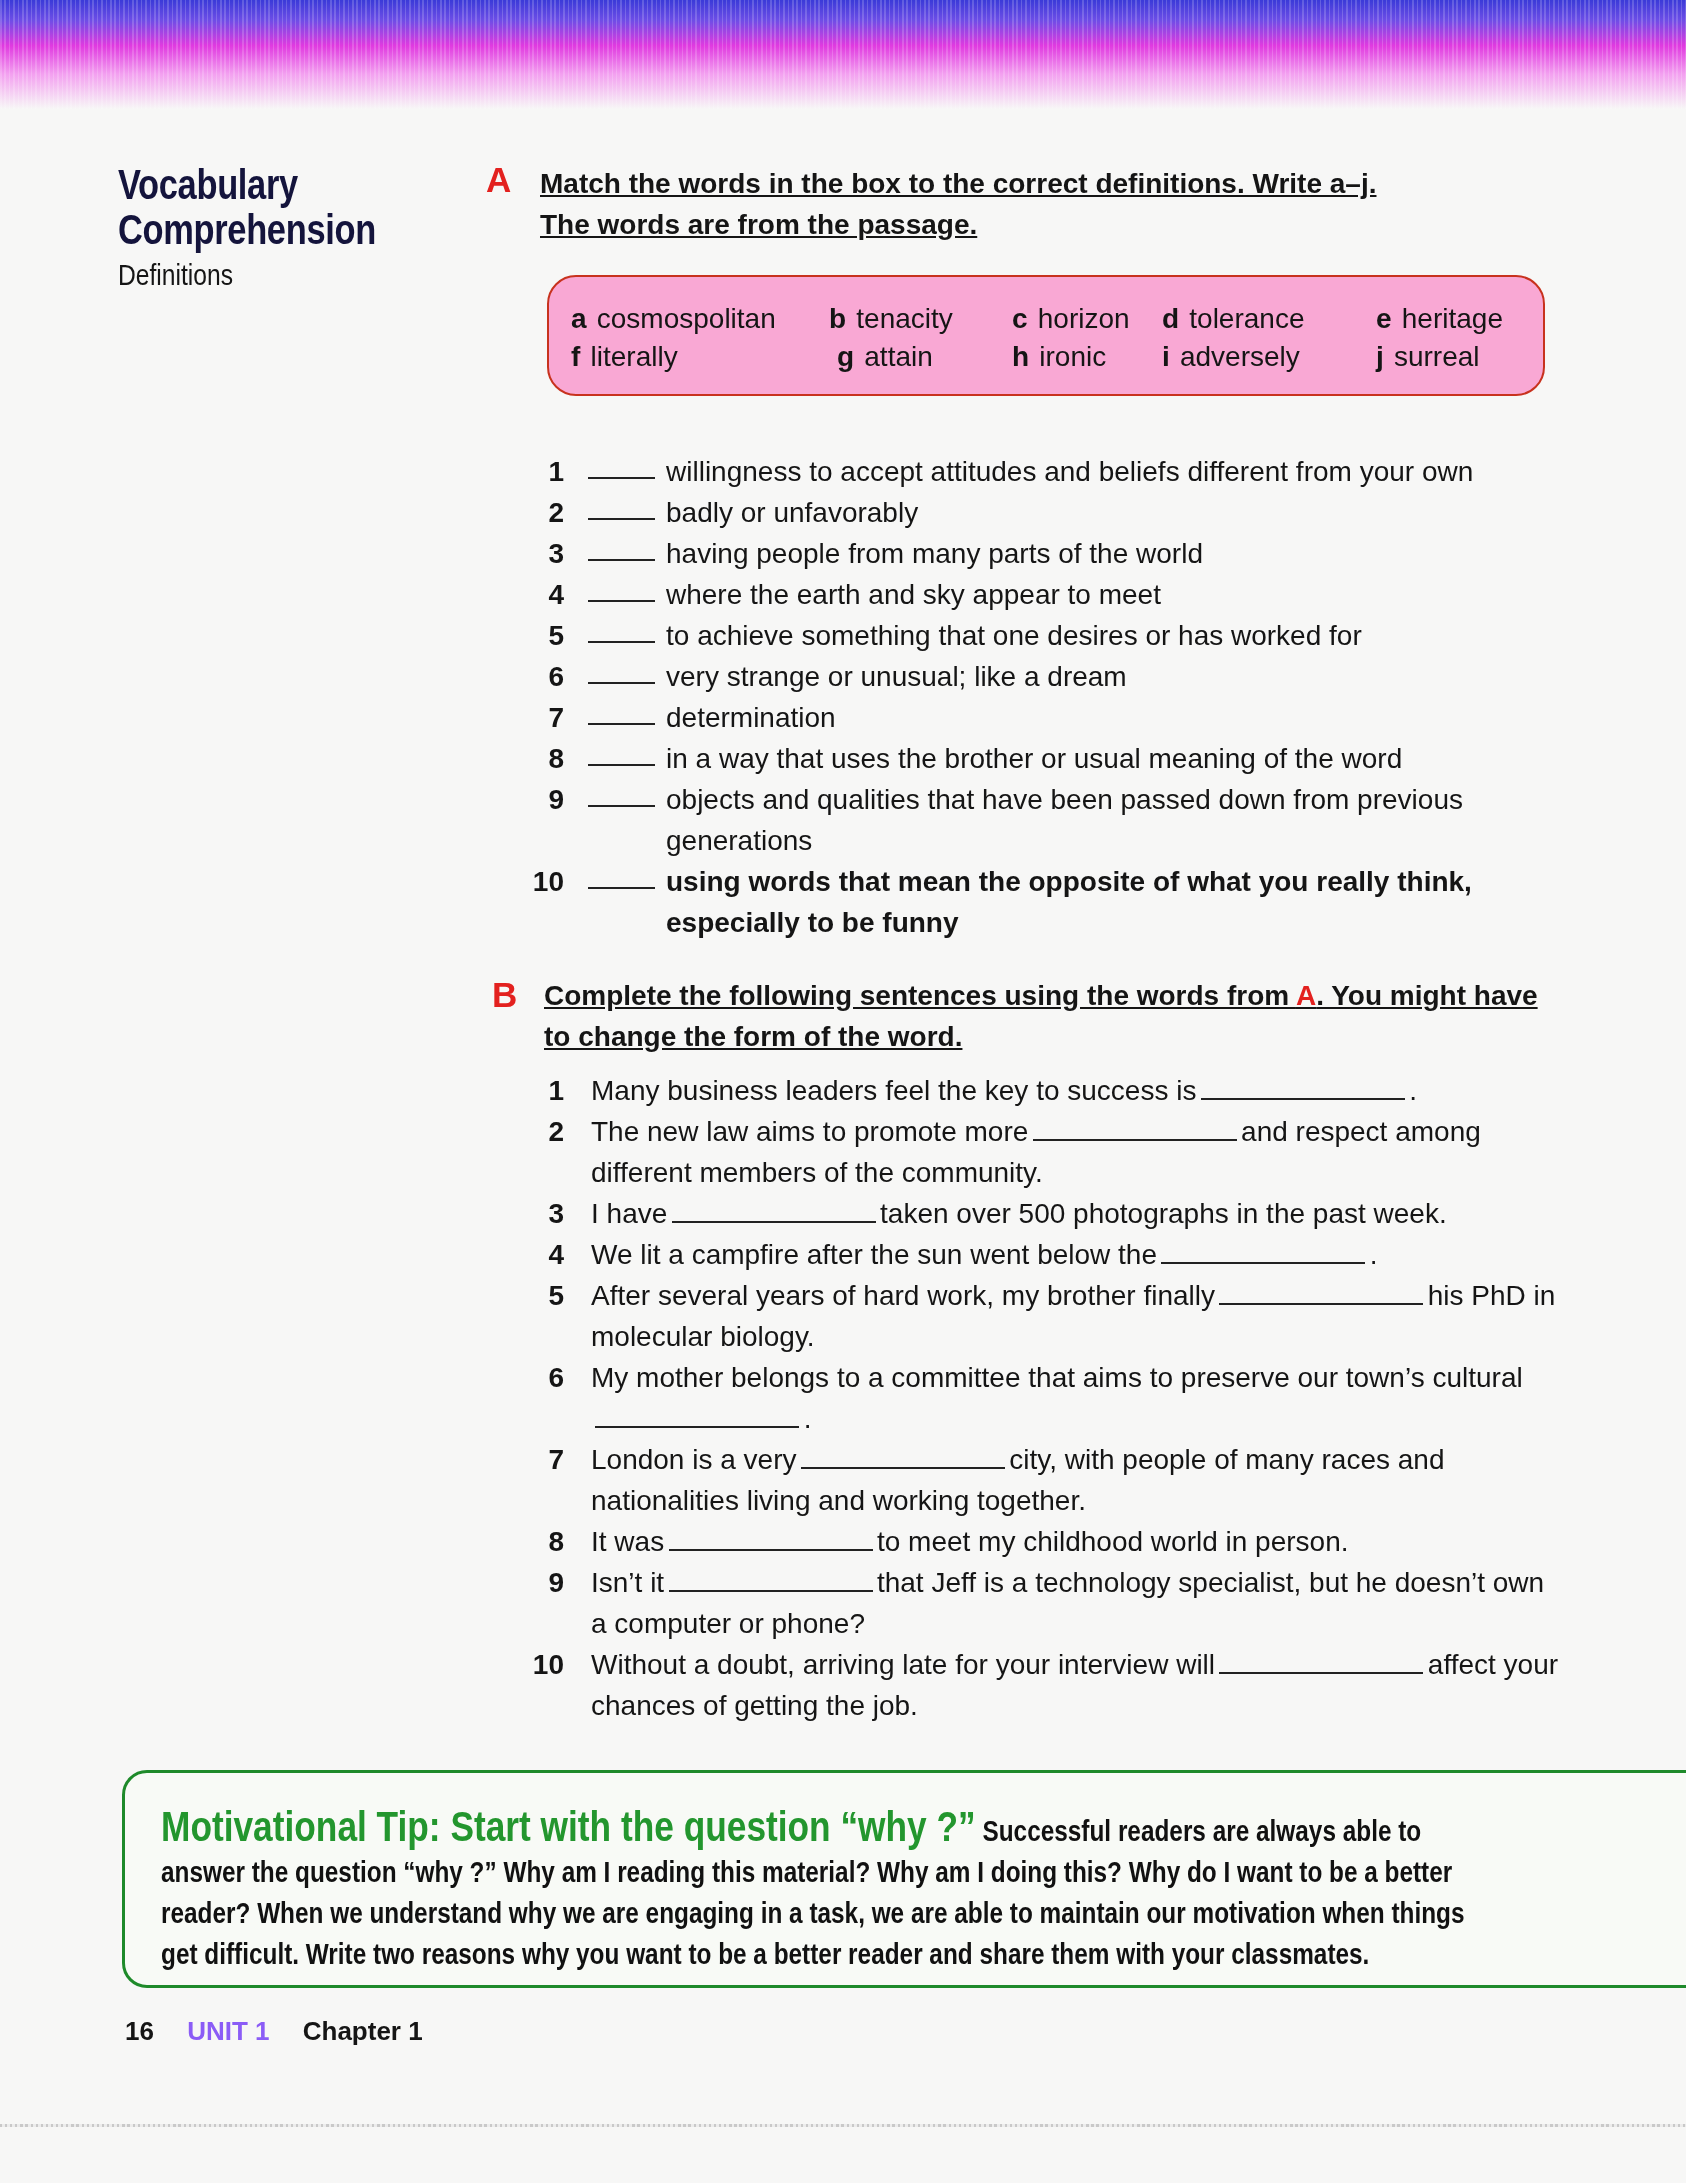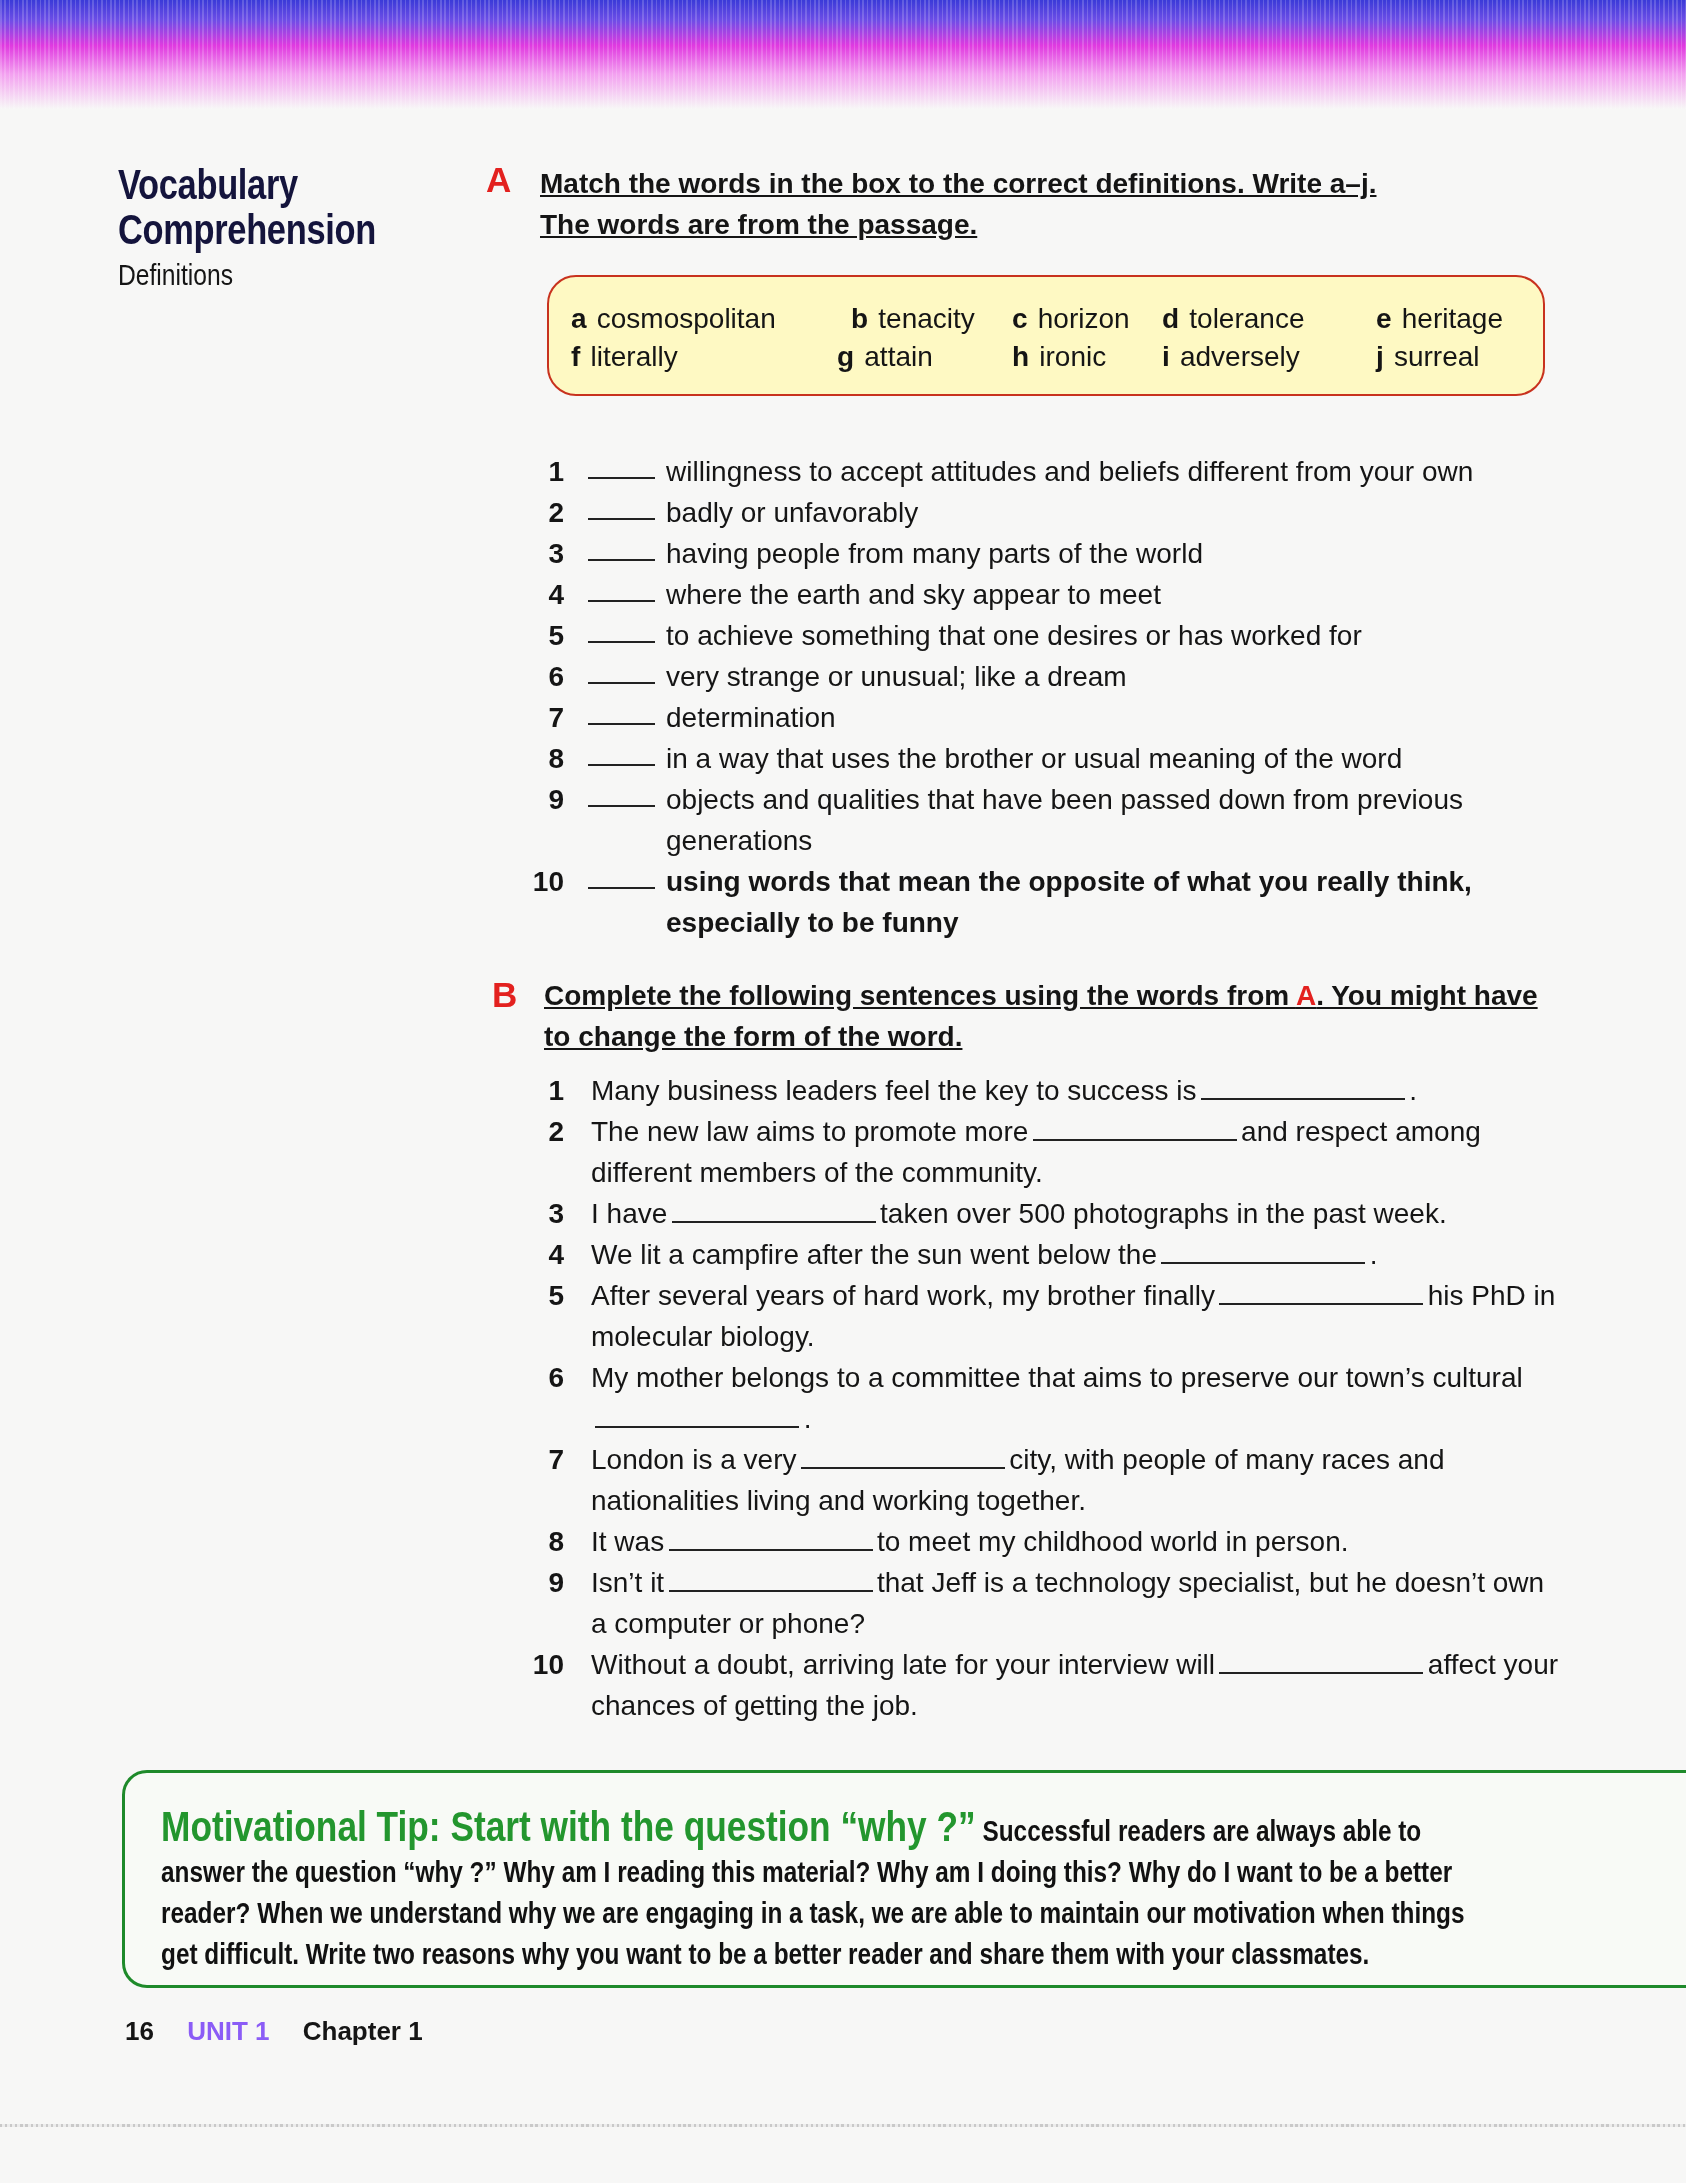--- a/index.html
+++ b/index.html
@@ -32,21 +32,21 @@
   }
   .instr {
     position: absolute; font-weight: bold; font-size: 28px; line-height: 41px;
     color: #151515;
     text-decoration: underline;
   }
   .red { color: #e3211f; }
   .word-box {
     position: absolute; left: 547px; top: 275px; width: 998px; height: 121px;
     border: 2.9px solid #c8321e; border-radius: 29px;
-    background: #fef9c3; box-sizing: border-box;
+    background: #f9a8d4; box-sizing: border-box;
   }
   .wb-row { position: absolute; left: 22px; right: 14.6px; height: 38px; font-size: 28px; }
   .wb-item { position: absolute; white-space: nowrap; }
   .wb-letter { font-weight: bold; margin-right: 10.2px; }
   .def-list { position: absolute; left: 531px; top: 451px; width: 1019px; }
   .def-row { position: relative; font-size: 28px; line-height: 41px; }
   .def-num { position: absolute; left: 0; width: 33px; text-align: right; font-weight: bold; }
   .def-blank { position: absolute; left: 57px; top: 26px; width: 67px; border-bottom: 2.2px solid #222; }
   .def-text { margin-left: 135px; display: block; }
   .sent-list { position: absolute; left: 531px; top: 1070px; width: 1033px; }
@@ -88,21 +88,21 @@
 
 <div class="ex-letter" style="left:486px; top:160px;">A</div>
 <div class="instr" style="left:540px; top:163px;">
   <div>Match the words in the box to the correct definitions. Write a–j.</div>
   <div>The words are from the passage.</div>
 </div>
 
 <div class="word-box">
   <div class="wb-row" style="top:26px;">
       <span class="wb-item" style="left: 0px;"><span class="wb-letter">a</span><span>cosmospolitan</span></span>
-      <span class="wb-item" style="left: 280px;"><span class="wb-letter">b</span><span>tenacity</span></span>
+      <span class="wb-item" style="left: 258px;"><span class="wb-letter">b</span><span>tenacity</span></span>
       <span class="wb-item" style="left: 441px;"><span class="wb-letter">c</span><span>horizon</span></span>
       <span class="wb-item" style="left: 591px;"><span class="wb-letter">d</span><span>tolerance</span></span>
       <span class="wb-item" style="left: 805px;"><span class="wb-letter">e</span><span>heritage</span></span>
     </div>
   <div class="wb-row" style="top:64px;">
       <span class="wb-item" style="left: 0px;"><span class="wb-letter">f</span><span>literally</span></span>
       <span class="wb-item" style="left: 266px;"><span class="wb-letter">g</span><span>attain</span></span>
       <span class="wb-item" style="left: 441px;"><span class="wb-letter">h</span><span>ironic</span></span>
       <span class="wb-item" style="left: 591px; text-align: center;"><span class="wb-letter">i</span><span>adversely</span></span>
       <span class="wb-item" style="left: 805px;"><span class="wb-letter">j</span><span>surreal</span></span>

